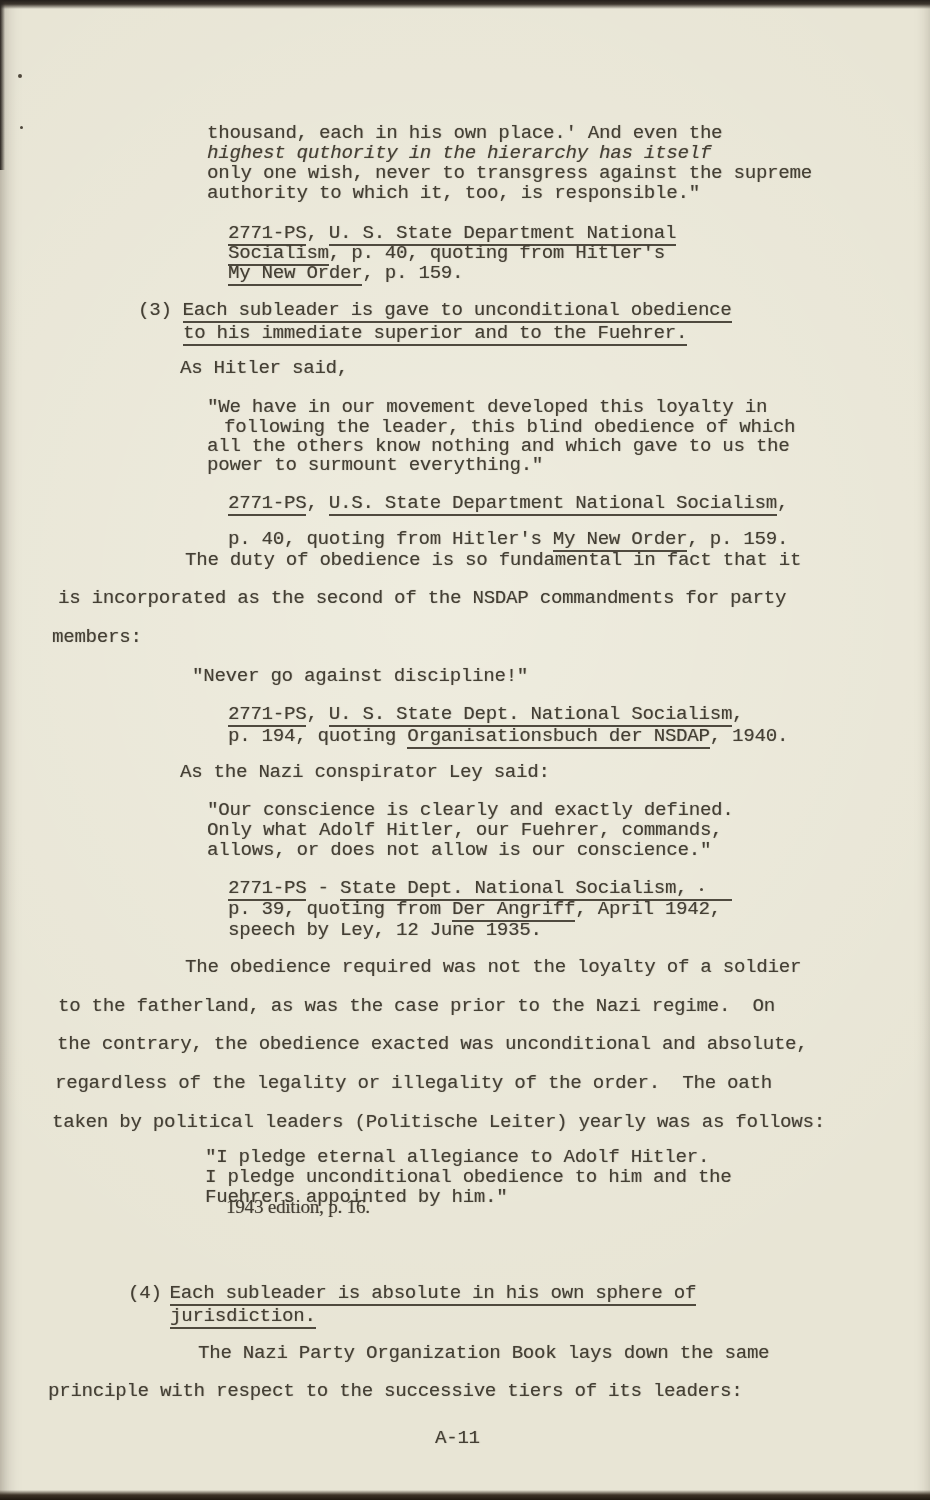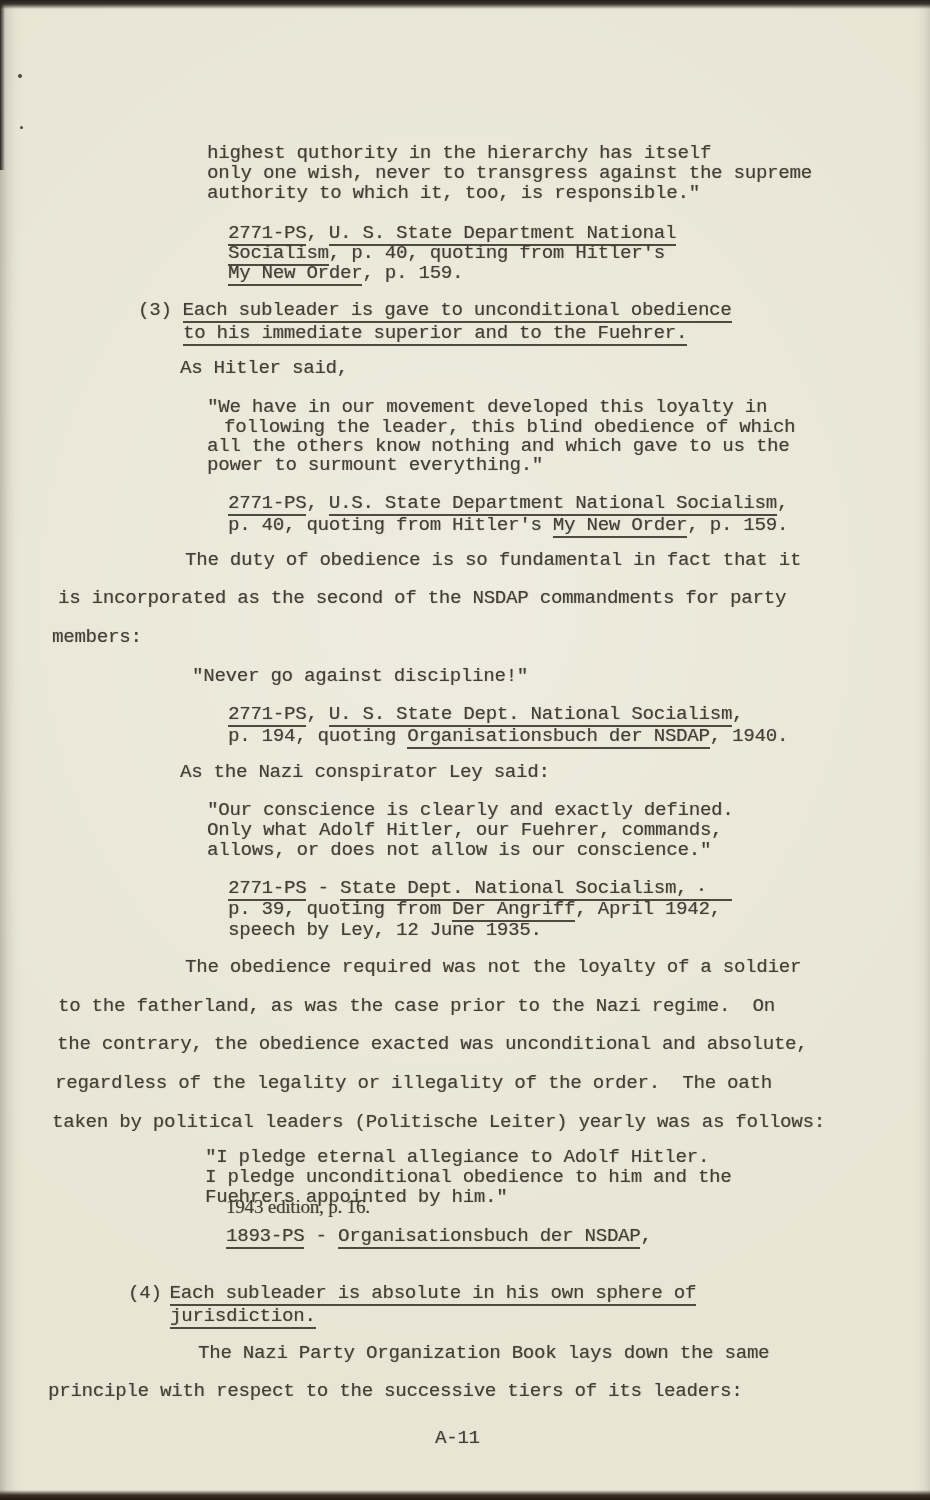--- a/index.html
+++ b/index.html
@@ -38,40 +38,41 @@
 
 <div class="page">
 
   <div class="edge-top"></div>
   <div class="edge-bottom"></div>
   <div class="edge-left"></div>
   <div class="speck" style="left:18px;top:74px;width:4px;height:4px;"></div>
   <div class="speck" style="left:20px;top:126px;width:3px;height:3px;"></div>
   <div class="speck" style="left:700px;top:888px;width:3px;height:3px;"></div>
 
-  <div class="ln" style="left:207px;top:143px;">highest quthority in the hierarchy has itself</div>
+  <div class="ln" style="left:207px;top:123px;">thousand, each in his own place.' And even the</div>
+  <div class="ln" style="left:207px;top:143px;font-style:italic;">highest quthority in the hierarchy has itself</div>
   <div class="ln" style="left:207px;top:163px;">only one wish, never to transgress against the supreme</div>
   <div class="ln" style="left:207px;top:183px;">authority to which it, too, is responsible."</div>
 
   <div class="ln" style="left:228px;top:223px;"><span class="u">2771-PS</span><span>, </span><span class="u">U. S. State Department National</span></div>
   <div class="ln" style="left:228px;top:243px;"><span class="u">Socialism</span><span>, p. 40, quoting from Hitler's</span></div>
   <div class="ln" style="left:228px;top:263px;"><span class="u">My New Order</span><span>, p. 159.</span></div>
 
   <div class="ln" style="left:138px;top:300px;"><span class="num">(3)</span><span class="u" style="margin-left:11px;">Each subleader is gave to unconditional obedience</span></div>
   <div class="ln" style="left:183px;top:323px;"><span class="u">to his immediate superior and to the Fuehrer.</span></div>
 
   <div class="ln" style="left:180px;top:358px;">As Hitler said,</div>
 
   <div class="ln" style="left:207px;top:397px;">"We have in our movement developed this loyalty in</div>
   <div class="ln" style="left:224px;top:417px;">following the leader, this blind obedience of which</div>
   <div class="ln" style="left:207px;top:436px;">all the others know nothing and which gave to us the</div>
   <div class="ln" style="left:207px;top:455px;">power to surmount everything."</div>
 
   <div class="ln" style="left:228px;top:493px;"><span class="u">2771-PS</span><span>, </span><span class="u">U.S. State Department National Socialism</span><span>,</span></div>
-  <div class="ln" style="left:228px;top:515px;"><span>p. 40, quoting from Hitler's </span><span class="u">My New Order</span><span>, p. 159.</span></div>
+  <div class="ln" style="left:228px;top:529px;"><span>p. 40, quoting from Hitler's </span><span class="u">My New Order</span><span>, p. 159.</span></div>
 
   <div class="ln" style="left:185px;top:550px;">The duty of obedience is so fundamental in fact that it</div>
   <div class="ln" style="left:58px;top:588px;">is incorporated as the second of the NSDAP commandments for party</div>
   <div class="ln" style="left:52px;top:627px;">members:</div>
 
   <div class="ln" style="left:192px;top:666px;">"Never go against discipline!"</div>
 
   <div class="ln" style="left:228px;top:704px;"><span class="u">2771-PS</span><span>, </span><span class="u">U. S. State Dept. National Socialism</span><span>,</span></div>
   <div class="ln" style="left:228px;top:726px;"><span>p. 194, quoting </span><span class="u">Organisationsbuch der NSDAP</span><span>, 1940.</span></div>
 
@@ -88,21 +89,20 @@
   <div class="ln" style="left:185px;top:957px;">The obedience required was not the loyalty of a soldier</div>
   <div class="ln" style="left:58px;top:996px;">to the fatherland, as was the case prior to the Nazi regime.  On</div>
   <div class="ln" style="left:57px;top:1034px;">the contrary, the obedience exacted was unconditional and absolute,</div>
   <div class="ln" style="left:55px;top:1073px;">regardless of the legality or illegality of the order.  The oath</div>
   <div class="ln" style="left:52px;top:1112px;">taken by political leaders (Politische Leiter) yearly was as follows:</div>
 
   <div class="ln" style="left:205px;top:1147px;">"I pledge eternal allegiance to Adolf Hitler.</div>
   <div class="ln" style="left:205px;top:1167px;">I pledge unconditional obedience to him and the</div>
   <div class="ln" style="left:205px;top:1187px;">Fuehrers appointed by him."</div>
 
-  <div class="ln" style="left:226px;top:1226px;"><span class="u">1893-PS</span><span> - </span><span class="u">Organisationsbuch der NSDAP</span><span>,</span></div>
   <div class="ln" style="left:226px;top:1196px;font-family:Liberation Serif, serif;"><span>1943 edition, p. 16.</span></div>
 
   <div class="ln" style="left:128px;top:1283px;"><span class="num">(4)</span><span class="u" style="margin-left:8px;">Each subleader is absolute in his own sphere of</span></div>
   <div class="ln" style="left:170px;top:1306px;"><span class="u">jurisdiction.</span></div>
 
   <div class="ln" style="left:183px;top:1343px;margin-left:15px;">The Nazi Party Organization Book lays down the same</div>
   <div class="ln" style="left:48px;top:1381px;">principle with respect to the successive tiers of its leaders:</div>
 
   <div class="ln" style="left:435px;top:1428px;">A-11</div>
 

